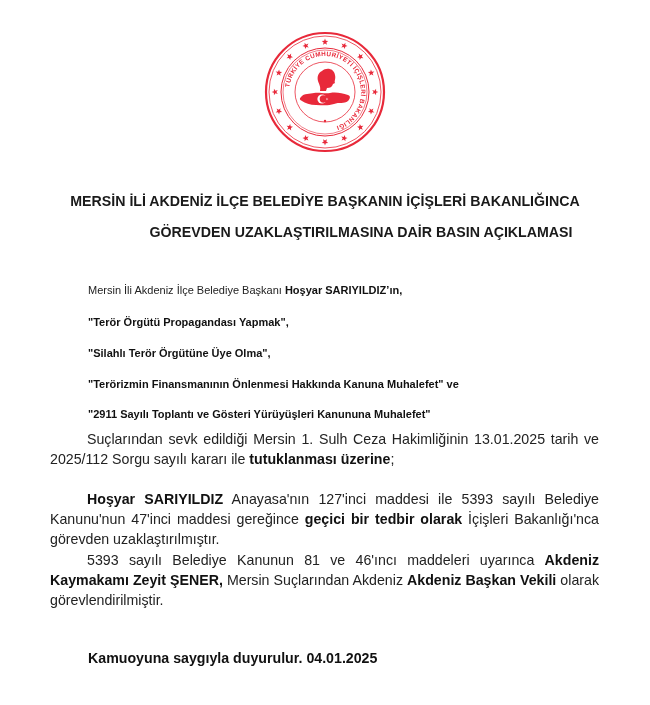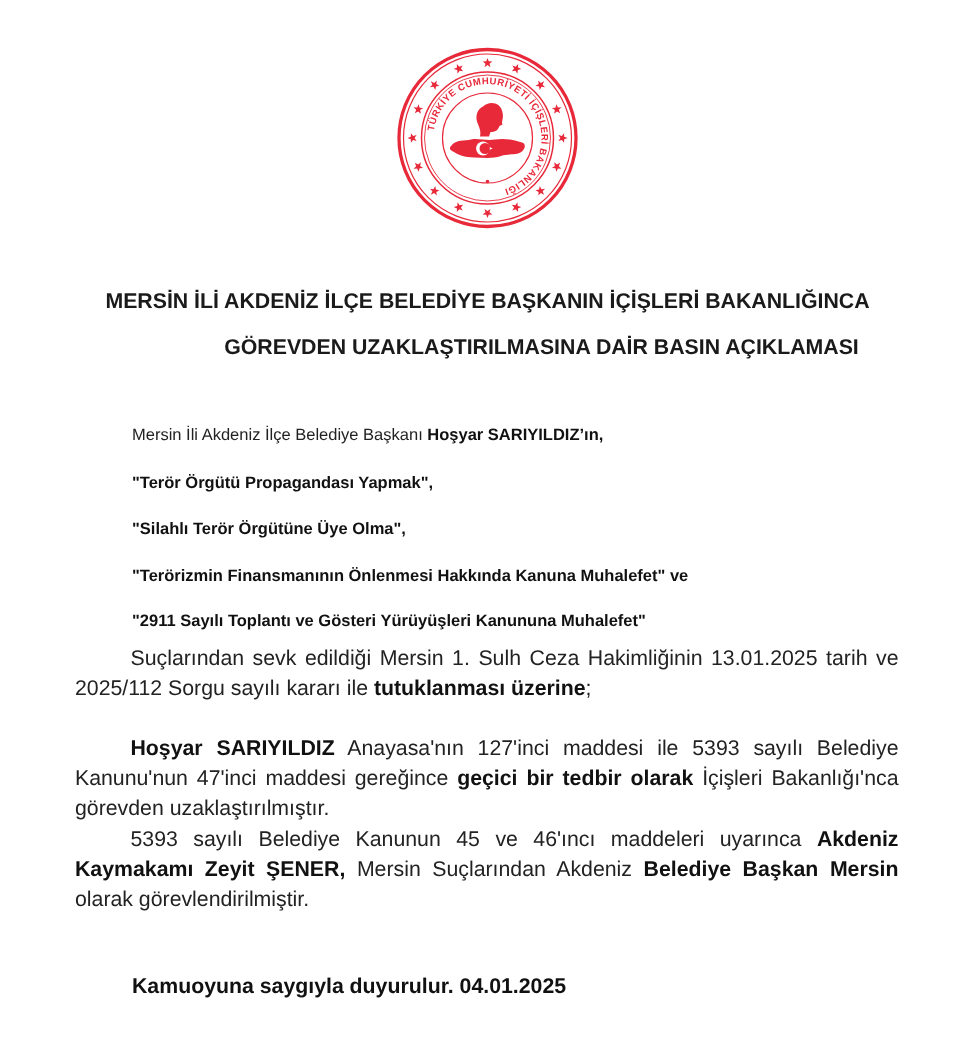--- a/index.html
+++ b/index.html
@@ -76,16 +76,16 @@
 
 <div class="para" style="top:429px;">
   <span class="first"></span><span>Suçlarından sevk edildiği Mersin 1. Sulh Ceza Hakimliğinin 13.01.2025 tarih ve 2025/112 Sorgu sayılı kararı ile </span><span class="b">tutuklanması üzerine</span><span>;</span>
 </div>
 
 <div class="para" style="top:489px;">
   <span class="first"></span><span class="b">Hoşyar SARIYILDIZ</span><span> Anayasa'nın 127'inci maddesi ile 5393 sayılı Belediye Kanunu'nun 47'inci maddesi gereğince </span><span class="b">geçici bir tedbir olarak</span><span> İçişleri Bakanlığı'nca görevden uzaklaştırılmıştır.</span>
 </div>
 
 <div class="para" style="top:550px;">
-  <span class="first"></span><span>5393 sayılı Belediye Kanunun 45 ve 46'ıncı maddeleri uyarınca </span><span class="b">Akdeniz Kaymakamı Zeyit ŞENER,</span><span> Mersin Suçlarından Akdeniz </span><span class="b">Belediye Başkan Mersin</span><span> olarak görevlendirilmiştir.</span>
+  <span class="first"></span><span>5393 sayılı Belediye Kanunun 81 ve 46'ıncı maddeleri uyarınca </span><span class="b">Akdeniz Kaymakamı Zeyit ŞENER,</span><span> Mersin Suçlarından Akdeniz </span><span class="b">Akdeniz Başkan Vekili</span><span> olarak görevlendirilmiştir.</span>
 </div>
 
 <div class="footer">Kamuoyuna saygıyla duyurulur. 04.01.2025</div>
 
 </body></html>

